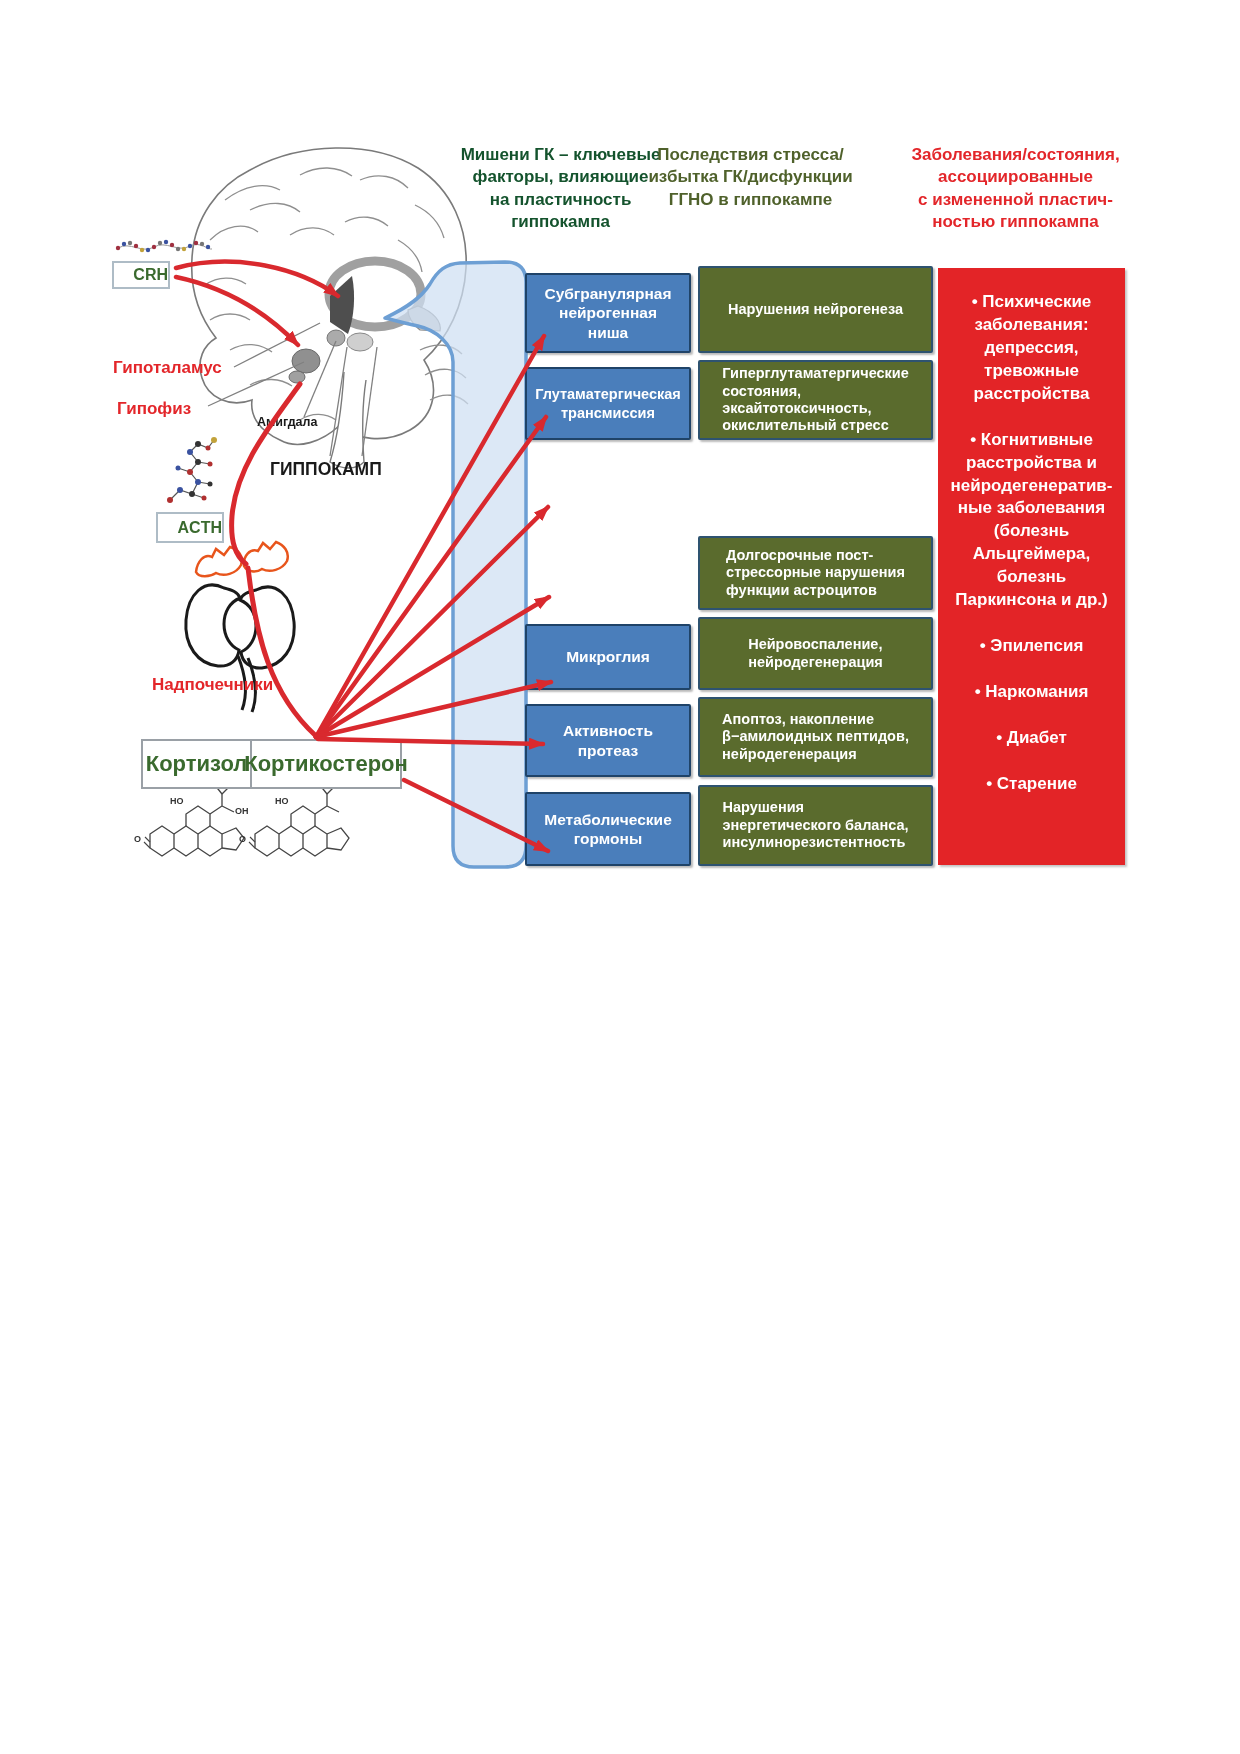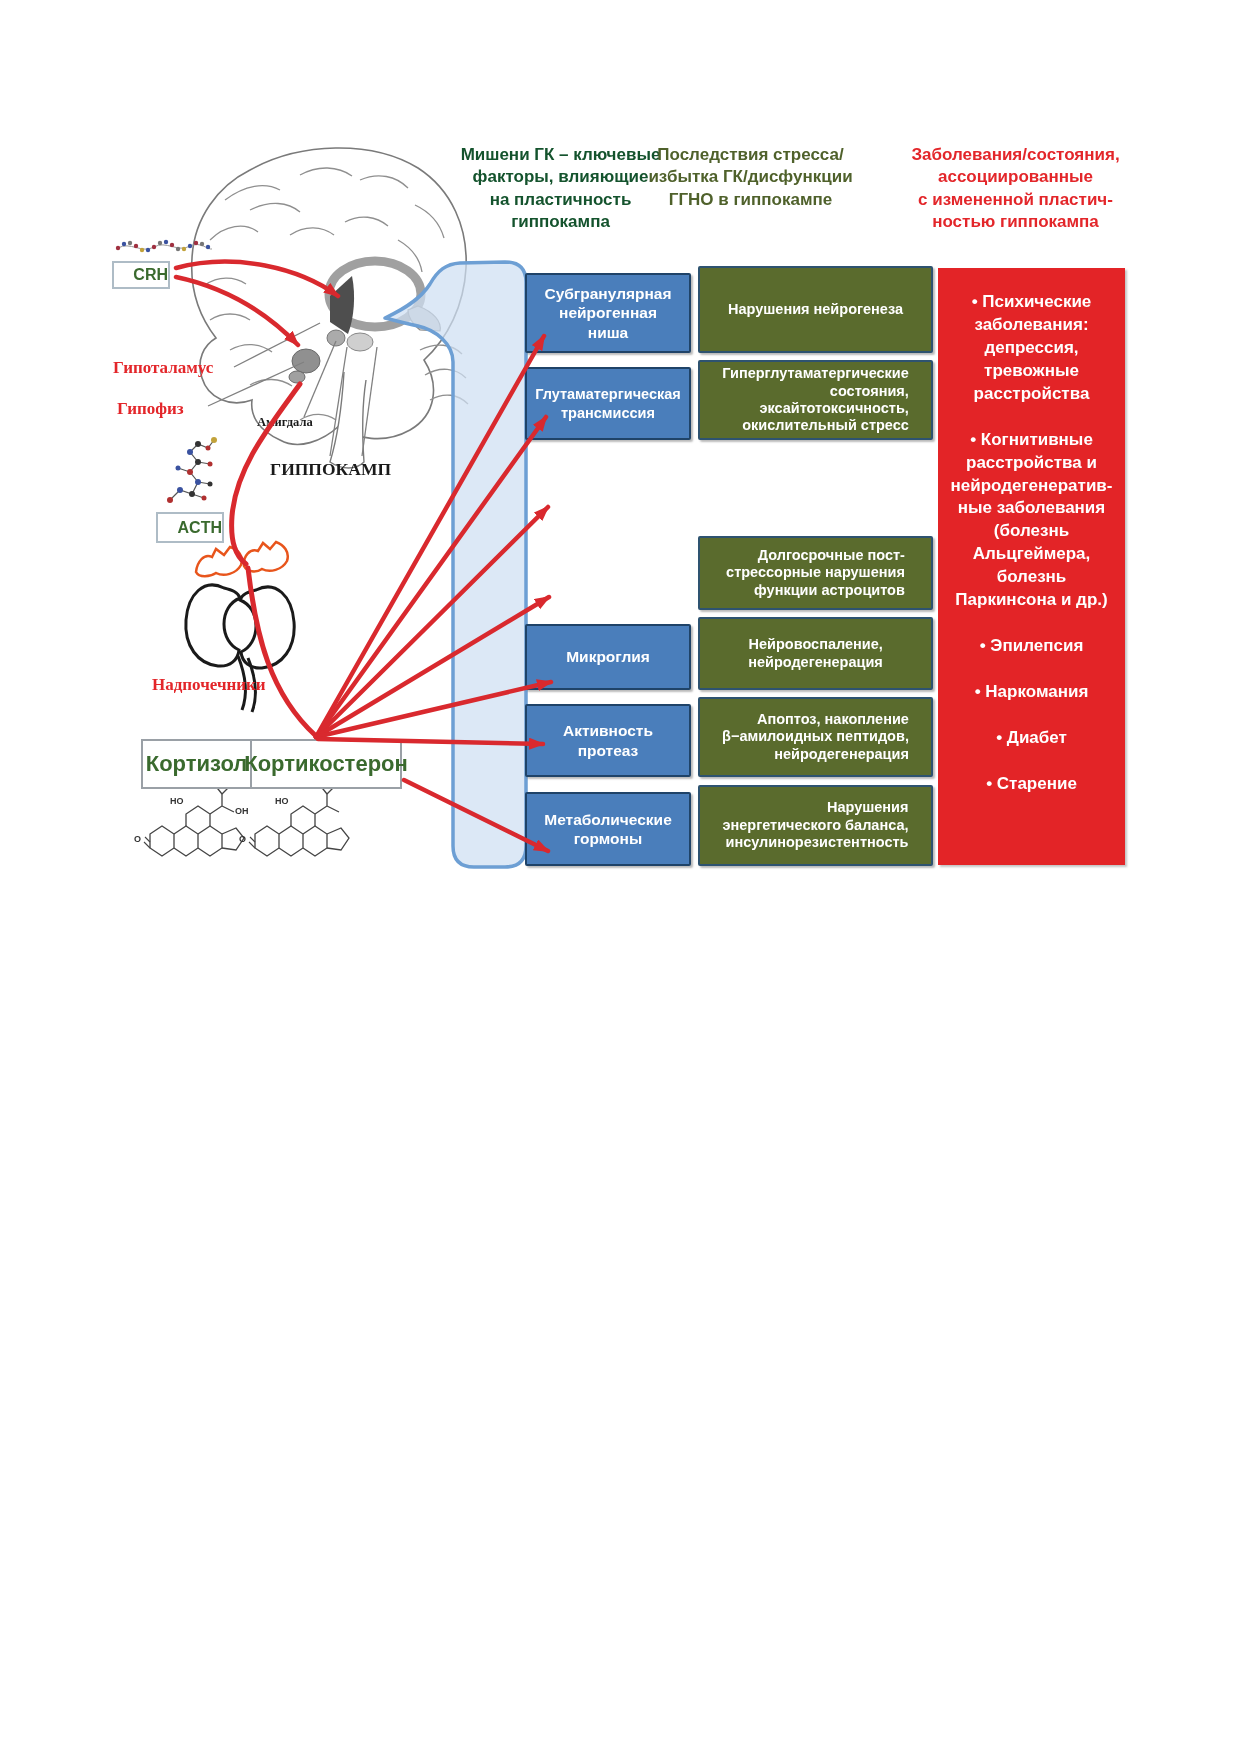--- a/index.html
+++ b/index.html
@@ -15,30 +15,30 @@
   .hdr-red{color:#e3262a;}
   .row{position:absolute;left:525px;width:410px;z-index:2;}
   .box-blue{position:absolute;left:0;top:0;bottom:0;width:166px;background:#4a7ebb;
        border:2px solid #1f4368;box-sizing:border-box;border-radius:2px;color:#fff;
        font-weight:bold;font-size:15.5px;line-height:1.25;display:flex;align-items:center;
        justify-content:center;text-align:center;white-space:pre-line;
        box-shadow:2px 2px 2px rgba(60,60,60,.35);margin-top:7px;}
   .box-green{position:absolute;left:173px;top:0;bottom:0;width:235px;background:#5a6b2d;
        border:2px solid #2e5370;box-sizing:border-box;border-radius:2px;color:#fff;
        font-weight:bold;font-size:14.5px;line-height:1.2;display:flex;align-items:center;
-       justify-content:center;text-align:right;white-space:pre-line;
+       justify-content:center;text-align:left;white-space:pre-line;
        box-shadow:2px 2px 2px rgba(60,60,60,.35);}
   .red-panel{position:absolute;left:938px;top:268px;width:187px;height:597px;z-index:2;
        background:#e32427;color:#fff;font-weight:bold;font-size:17px;line-height:1.35;
        text-align:center;white-space:pre-line;box-sizing:border-box;padding-top:23px;
        box-shadow:2px 2px 2px rgba(60,60,60,.3);}
   .chem-box{position:absolute;z-index:2;background:#fff;border:2px solid #aebcc6;
        box-sizing:border-box;display:flex;align-items:center;justify-content:flex-end;
        font-weight:bold;font-size:16px;color:#3a6a2e;}
-  .lbl{position:absolute;z-index:2;font-weight:bold;font-family:Liberation Serif, serif;}
+  .lbl{position:absolute;z-index:2;font-weight:bold;}
   .lbl-red{color:#e3262a;font-size:17px;}
   .lbl-black{color:#1a1a1a;}
   .hormone-wrap{position:absolute;left:141px;top:739px;z-index:2;display:flex;}
   .hormone-cell{background:#fff;border:2px solid #9aa0a6;box-sizing:border-box;height:50px;
        display:flex;align-items:center;justify-content:center;font-weight:bold;
        font-size:22px;color:#3a6a2e;}
   .hormone-cell + .hormone-cell{margin-left:-2px;}
 </style>
 </head>
 <body>

